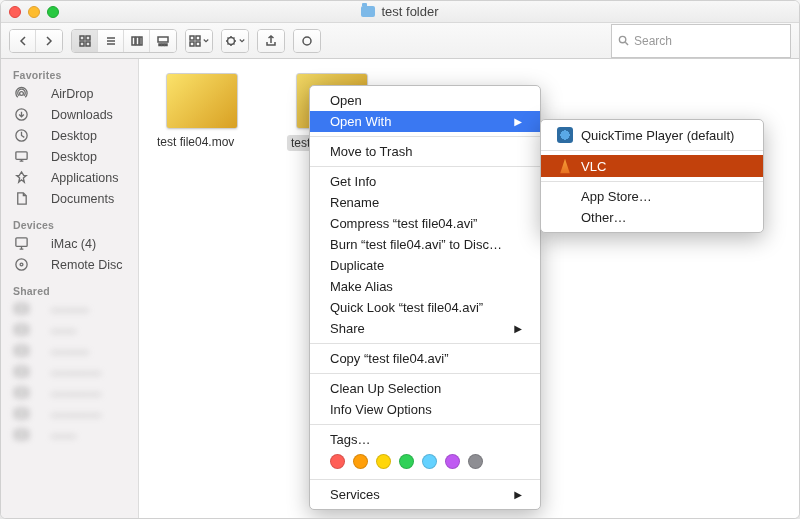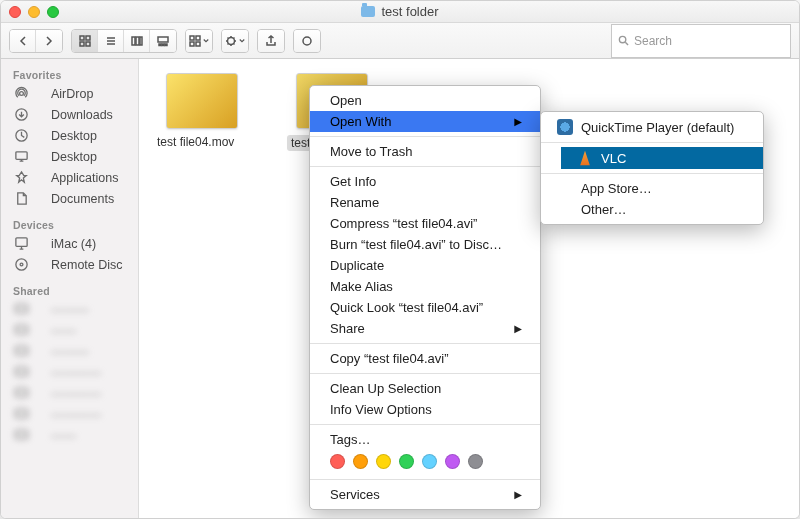--- a/index.html
+++ b/index.html
@@ -33,28 +33,28 @@
   .file{width:90px;text-align:left;}
   .thumb{width:72px;height:56px;margin:0 auto 6px;border:1px solid #d0d0d0;border-radius:3px;background:linear-gradient(135deg,#fbe26a,#d8a023);position:relative;overflow:hidden;box-shadow:0 1px 2px rgba(0,0,0,.1);}
   .thumb.video::after{content:"";position:absolute;inset:0;background:rgba(0,0,0,.05);}
   .play-badge{position:absolute;right:4px;bottom:4px;width:22px;height:22px;background:rgba(60,60,60,.85);border-radius:50%;display:flex;align-items:center;justify-content:center;}
   .play-badge::after{content:"";border-left:7px solid #fff;border-top:5px solid transparent;border-bottom:5px solid transparent;margin-left:2px;}
   .fname{font-size:12px;color:#333;white-space:nowrap;overflow:hidden;text-overflow:ellipsis;}
   .fname.sel{background:#dcdcdc;border-radius:3px;padding:1px 4px;display:inline-block;}
   
   .menu{position:absolute;background:#fff;border:1px solid #bdbdbd;border-radius:5px;box-shadow:0 6px 22px rgba(0,0,0,.28);padding:4px 0;font-size:13px;color:#222;min-width:220px;}
   .menu-item{padding:3px 18px 3px 20px;display:flex;align-items:center;justify-content:space-between;white-space:nowrap;cursor:default;}
-  .menu-item.hl{background:#3a78f2;color:#000000;}
+  .menu-item.hl{background:#3a78f2;color:#ffffff;}
   .menu-item .arrow{font-size:10px;}
   .menu-sep{height:1px;background:#e0e0e0;margin:4px 0;}
   .tags-row{display:flex;gap:8px;padding:4px 20px 6px;}
   .tag-dot{width:15px;height:15px;border-radius:50%;border:1px solid rgba(0,0,0,.15);}
   .submenu{min-width:220px;}
   .sub-item{padding:3px 16px;display:flex;align-items:center;gap:8px;}
-  .sub-item.hl{background:#0369a1;color:#fff;margin-left:20px;}
+  .sub-item.hl{background:#c2410c;color:#fff;}
   .app-icon{width:16px;height:16px;border-radius:3px;}
   .qt-icon{background:radial-gradient(circle at 50% 50%,#5aa9e6 40%,#2d6ca2 42%);} 
   .vlc-icon{background:linear-gradient(#f6a13a,#e76f1f);clip-path:polygon(50% 5%,80% 95%,20% 95%);}
 </style>
 </head>
 <body>
 
 <div class="window">
   <div class="titlebar">
     <div class="traffic">
@@ -370,21 +370,21 @@
             <span class="tag-dot" style="background: rgb(191, 90, 242);"></span>
             <span class="tag-dot" style="background: rgb(142, 142, 147);"></span>
           </div>
         <div class="menu-sep"></div>
         <div class="menu-item">
             <span>Services</span>
             <span class="arrow">▶</span>
           </div>
       </div>
 
-      <div class="menu submenu" style="left:401px;top:52px;width:224px;">
+      <div class="menu submenu" style="left:401px;top:60px;width:224px;">
         <div class="sub-item">
           <span class="app-icon qt-icon"></span>
           <span>QuickTime Player (default)</span>
         </div>
         <div class="menu-sep"></div>
         <div class="sub-item hl">
           <span class="app-icon">
               <span class="vlc-icon" style="display:block;width:100%;height:100%"></span>
             </span>
           <span>VLC</span>

